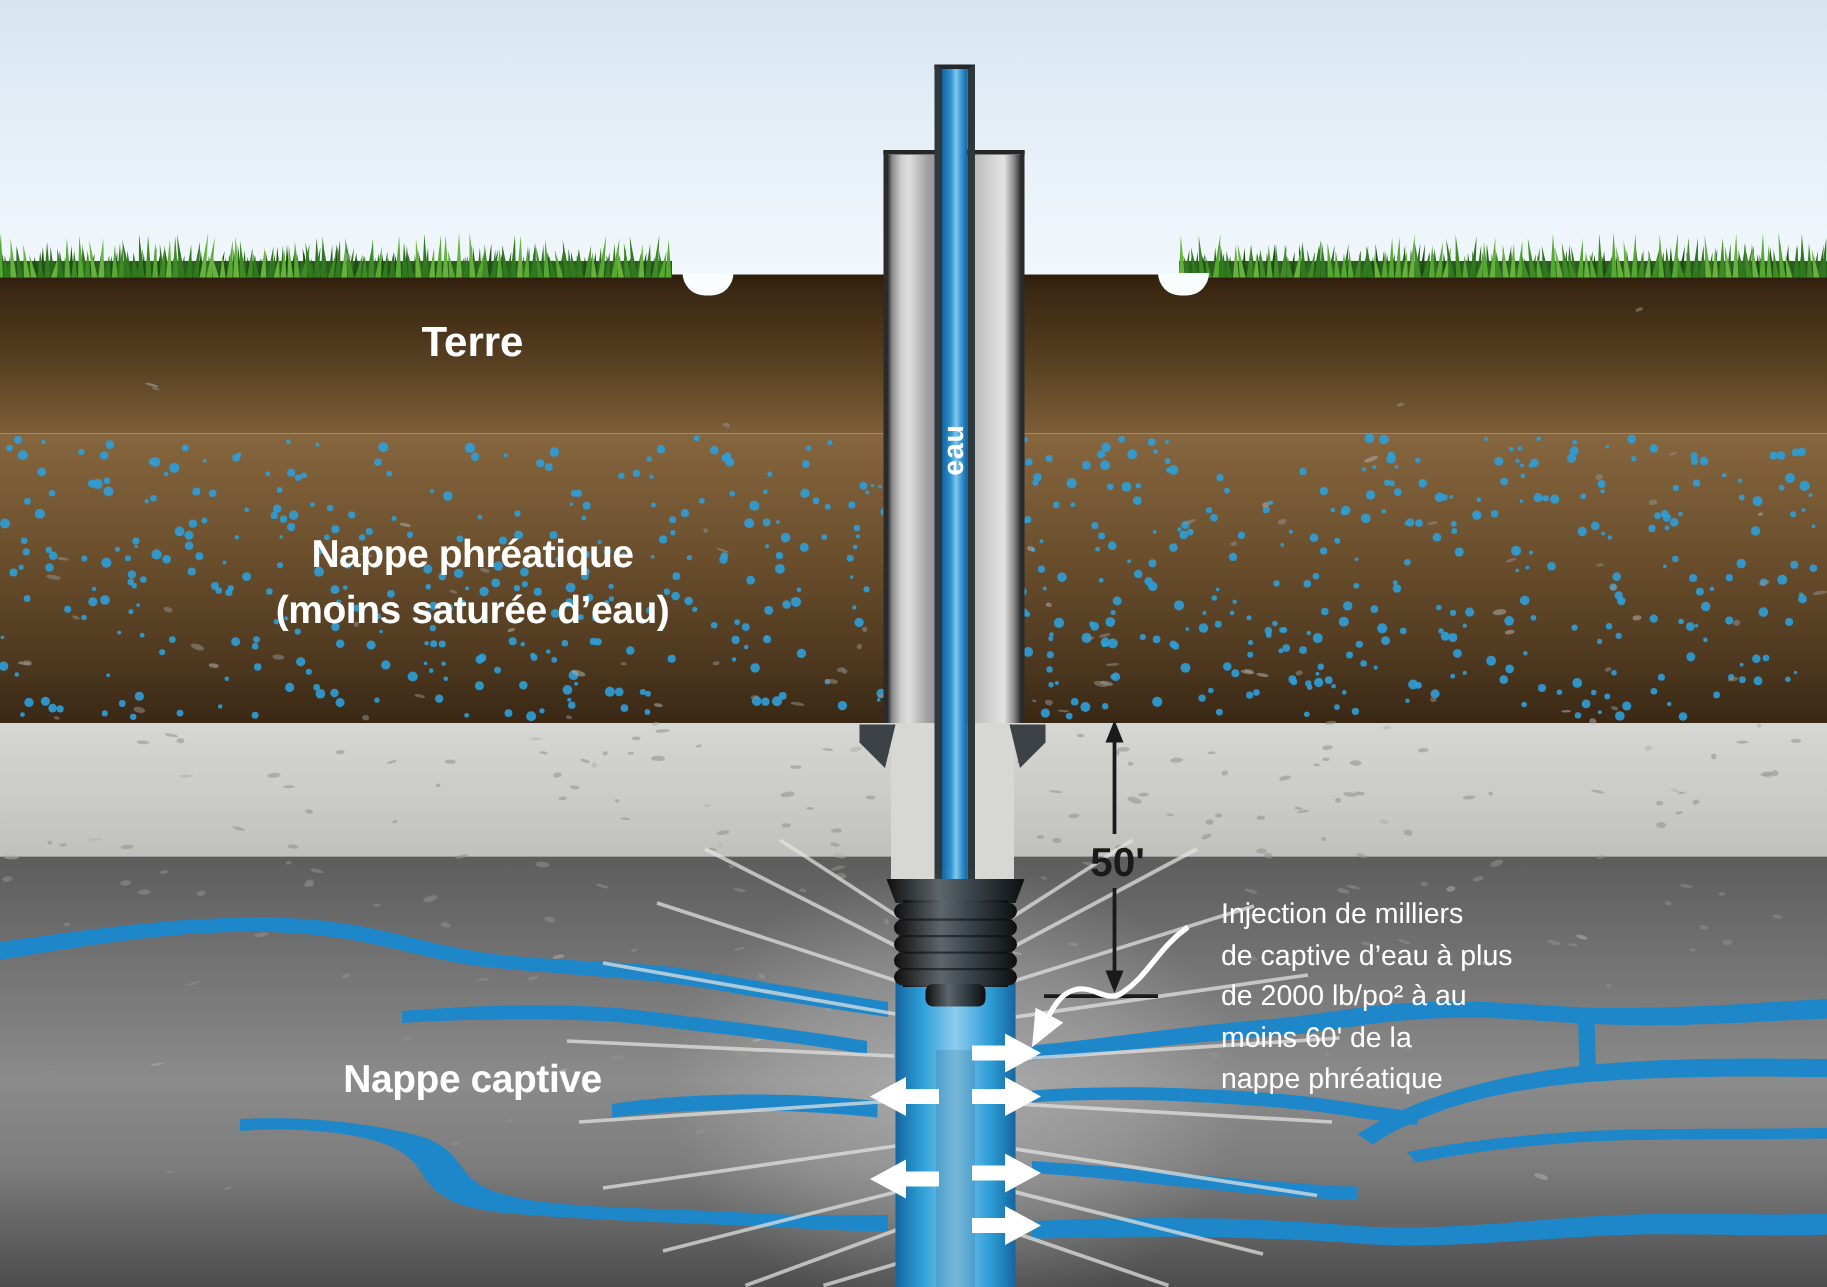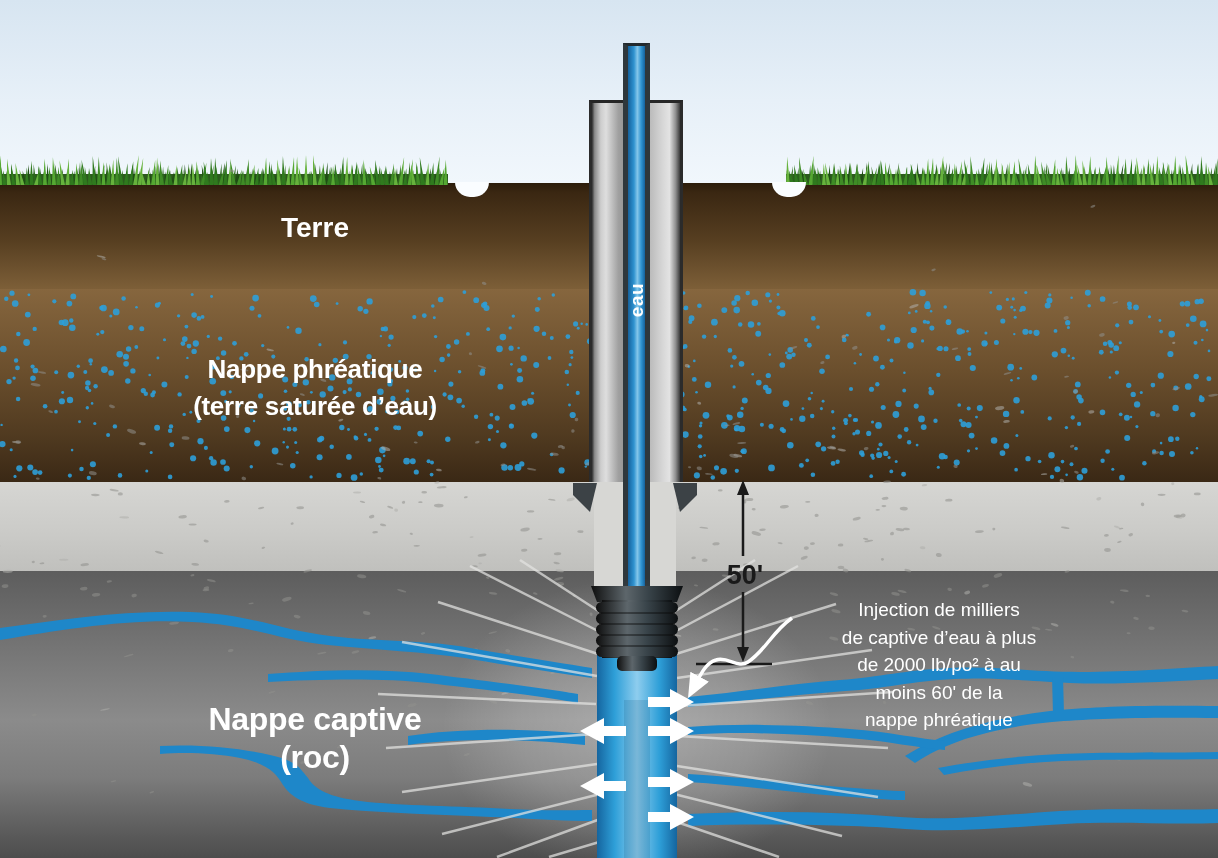--- a/index.html
+++ b/index.html
@@ -34,29 +34,29 @@
       #a0a0a0 30%,#8a8a8a 43%,#9e9e9e 53%,#bdbdbd 67%,#d6d6d6 80%,#e3e3e3 88%,#8f8f8f 95%,#3a3a3a 100%);}
   .borehole{left:594px;top:482px;width:82px;height:112px;z-index:2;background:#d7d7d4;}
   .pipe{left:623px;top:43px;width:27px;height:560px;z-index:2;box-sizing:border-box;
     border-left:5px solid #2e373c;border-right:5px solid #2e373c;border-top:3px solid #22292d;
     background:linear-gradient(90deg,#14619c,#2f93d0 35%,#83c6ea 55%,#2f93d0 78%,#14619c);}
   
   .lbl{color:var(--label-white);font-weight:700;text-align:center;z-index:4;}
   .lbl-col{left:90px;width:450px;}
   .terre-lbl{top:212px;font-size:28px;}
   .phre-lbl{top:351px;font-size:26px;line-height:37px;letter-spacing:-0.3px;}
-  .capt-lbl{top:700px;font-size:32px;line-height:38px;letter-spacing:-0.3px;}
+  .capt-lbl{top:700px;font-size:26px;line-height:38px;letter-spacing:-0.3px;}
   .eau-lbl{left:637px;top:300px;width:0;height:0;z-index:4;color:var(--label-white);
     font-weight:700;font-size:19px;letter-spacing:0.5px;}
   .eau-lbl span{position:absolute;transform:translate(-50%,-50%) rotate(-90deg);white-space:nowrap;}
   .depth-lbl{left:705px;top:560px;width:80px;text-align:center;z-index:4;
     color:var(--measure-black);font-weight:700;font-size:27px;}
   .annot{left:814px;top:596px;width:250px;z-index:4;color:var(--label-white);
     font-size:19px;line-height:27.5px;font-weight:400;}
-  .annot div{white-space:nowrap;text-align:center;}
+  .annot div{white-space:nowrap;}
 </style>
 </head>
 <body>
 
 <div class="stage">
 
   <div class="abs sky"></div>
   <div class="abs terre"></div>
   <div class="abs nappe"></div>
   <div class="abs concrete"></div>
@@ -1680,26 +1680,25 @@
 
     <path d="M792,618 C772,632 766,650 748,662 C738,669 728,656 716,660 C705,663 700,676 693,689" fill="none" stroke="#ffffff" stroke-width="3.5" marker-end="url(#ptrHead)"></path>
   </svg>
 
   <div class="abs lbl lbl-col terre-lbl">
     <span>Terre</span>
   </div>
 
   <div class="abs lbl lbl-col phre-lbl">
     <div>Nappe phréatique</div>
-    <div>(terre saturée d’eau)</div>
+    <div>(moins saturée d’eau)</div>
   </div>
 
   <div class="abs lbl lbl-col capt-lbl">
     <div>Nappe captive</div>
-    <div>(roc)</div>
   </div>
 
   <div class="abs eau-lbl">
     <span>eau</span>
   </div>
 
   <div class="abs depth-lbl">
     <span>50'</span>
   </div>
 

